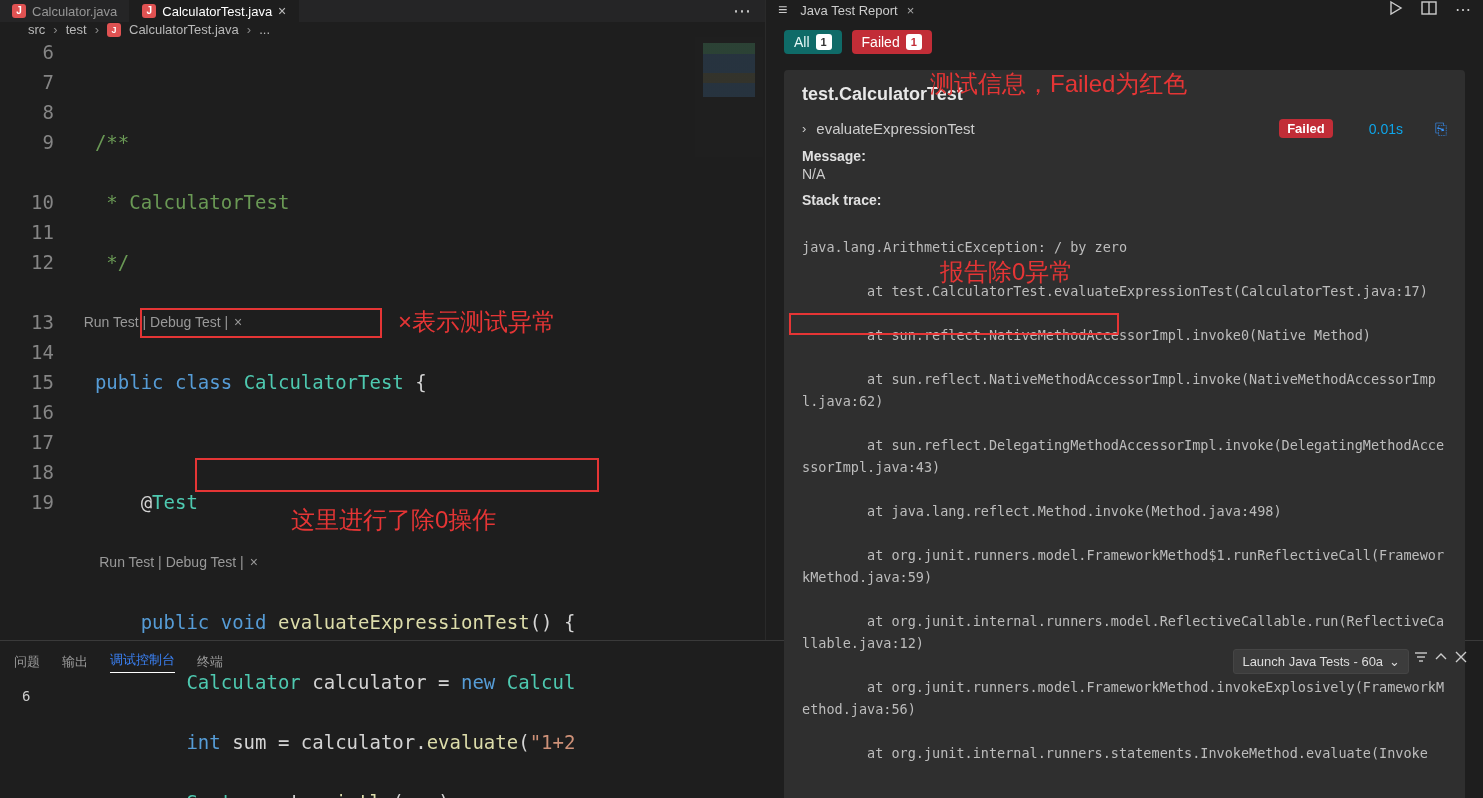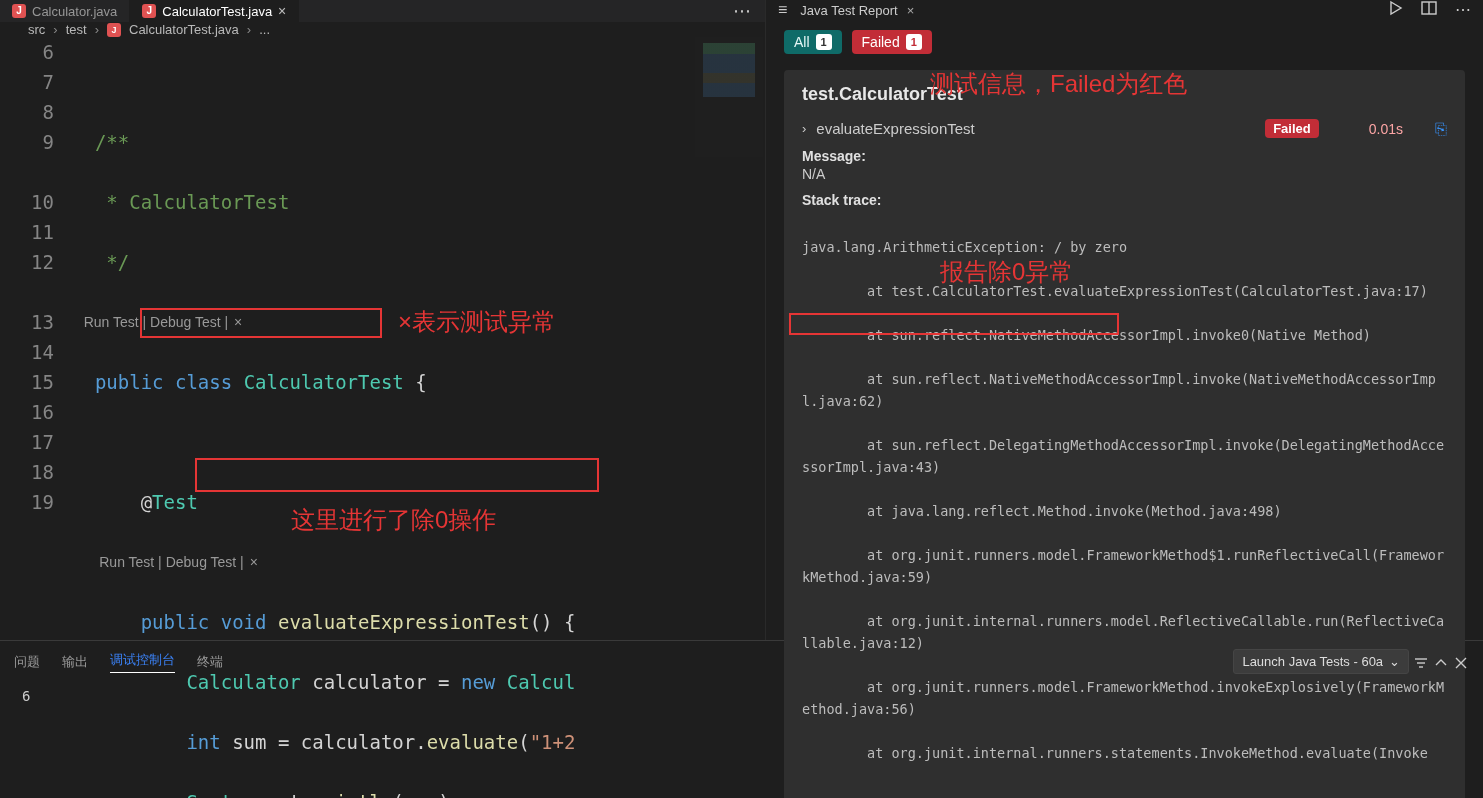--- a/index.html
+++ b/index.html
@@ -52,31 +52,31 @@
 .pill.all{background:#0f6b68;color:#e6f7f6}
 .pill.failed{background:#c22d37;color:#fff}
 .badge{background:#fff;color:#333;border-radius:3px;min-width:16px;height:16px;font-size:11px;font-weight:bold;display:inline-flex;align-items:center;justify-content:center}
 .pill.failed .badge{color:#c22d37}
 
 .test-card{margin:4px 18px 10px;background:#2f2f2f;border-radius:4px;padding:14px 18px}
 .test-title{color:#e8e8e8;font-size:18px;font-weight:600}
 .test-row{display:flex;align-items:center;margin-top:14px;gap:10px;font-size:15px}
 .chev{color:#ccc;font-size:13px}
 .failed-badge{background:#c22d37;color:#fff;border-radius:4px;padding:2px 8px;font-size:13px;font-weight:600;margin-left:auto}
-.dur{color:#fca5a5;margin-left:40px;font-size:14px}
+.dur{color:#0ea5e9;margin-left:26px;font-size:14px}
 .copy-icon{margin-left:22px;color:#3794ff;font-size:15px}
 .sec-label{font-weight:600;margin-top:10px;font-size:14px;color:#e0e0e0}
 .sec-val{color:#ccc;font-size:14px;margin-top:2px}
 .trace{font-family:Consolas,monospace;font-size:13.5px;color:#bcbcbc;margin-top:6px;line-height:22px;white-space:pre-wrap;word-break:break-all}
 
 
 .bottom{border-top:1px solid #3a3a3a;height:158px;display:flex;flex-direction:column}
 .bot-tabs{display:flex;align-items:center;padding:8px 14px;gap:22px;font-size:13px;color:#9a9a9a}
 .bot-tab.active{color:#3b82f6;border-bottom:1px solid #fff;padding-bottom:3px}
-.bot-right{margin-left:auto;display:flex;align-items:flex-end;gap:4px}
+.bot-right{margin-left:auto;display:flex;align-items:flex-start;gap:4px}
 .launch-sel{background:#3c3c3c;border:1px solid #454545;color:#ddd;padding:4px 8px;border-radius:3px;font-size:13px;display:flex;align-items:center;gap:6px}
 .bot-body{padding:6px 22px;font-family:Consolas,monospace;font-size:14px;color:#ccc}
 
 
 .ham svg,.tri svg,.split svg,.dots svg,.chevup svg,.chevdn svg,.xic svg{width:16px;height:16px;stroke:#ccc;stroke-width:1.4;fill:none}
 .hamline{stroke:#ccc}
 </style>
 </head>
 <body>
 

